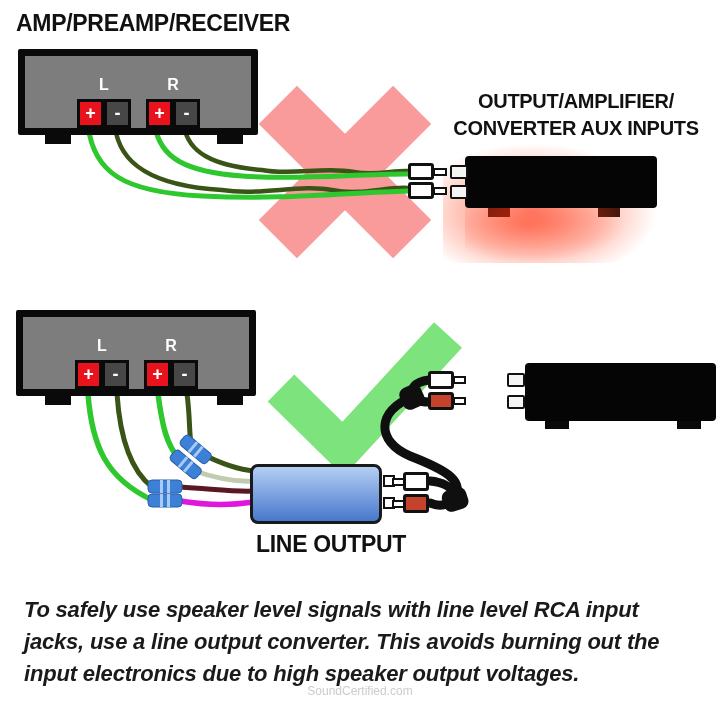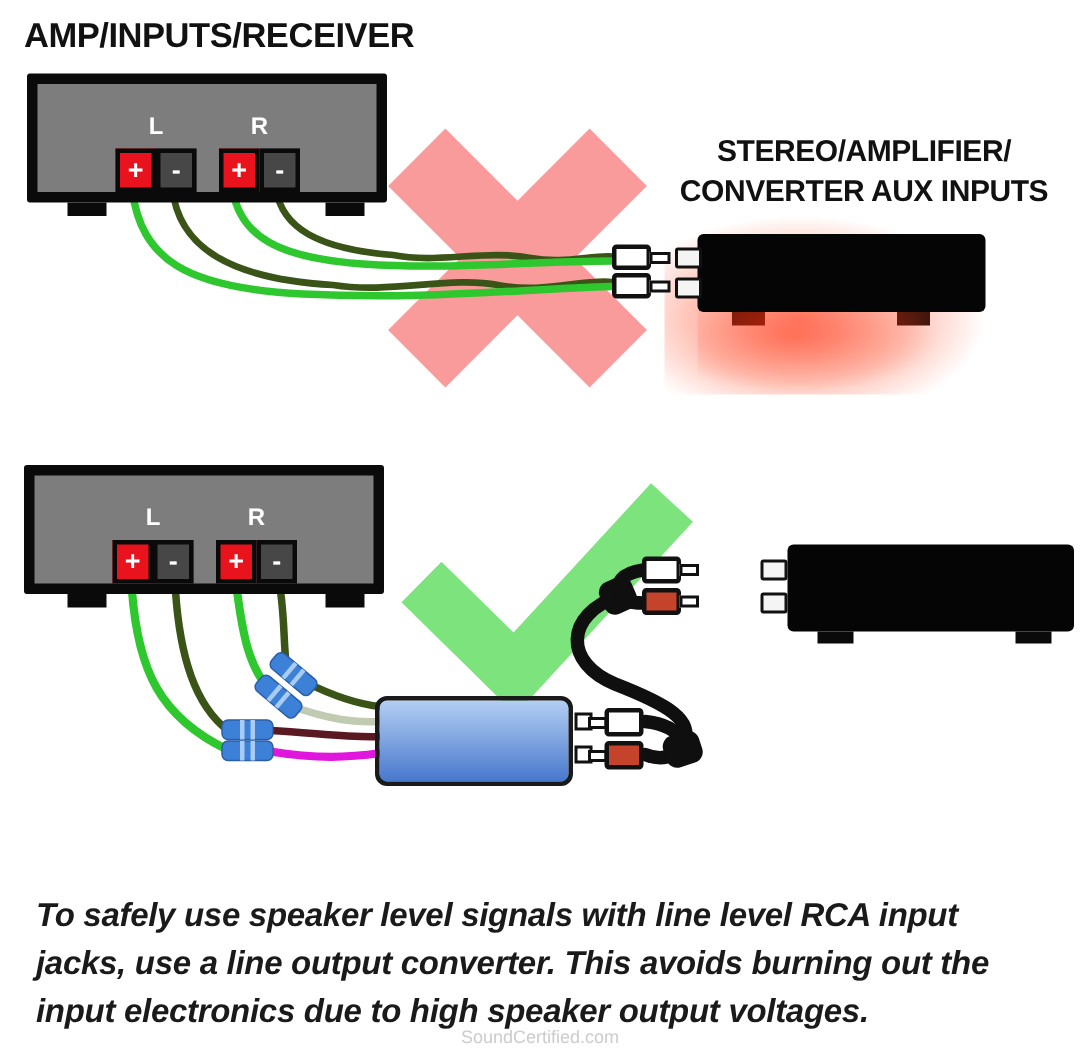--- a/index.html
+++ b/index.html
@@ -43,21 +43,21 @@
   #wire-layer{position:absolute;left:0;top:0;z-index:3;}
   .caption-line{font-style:italic;font-weight:700;font-size:22px;line-height:32px;
                 color:#1a1a1a;letter-spacing:-0.2px;white-space:nowrap;}
   #watermark{width:720px;text-align:center;font-size:12px;color:#cccccc;}
 </style>
 </head>
 <body>
 
 <div id="canvas">
 
-  <div class="abs heading" style="left:16px;top:10px;font-size:23px;">AMP/INPUTS/RECEIVER</div>
+  <div class="abs heading" style="left:16px;top:10px;font-size:23px;">AMP/PREAMP/RECEIVER</div>
 
   <div id="glow"></div>
   <div id="glow2"></div>
 
   <svg id="wire-layer" width="720" height="708" viewBox="0 0 720 708">
 
     <g>
       <rect x="250" y="145" width="190" height="54" fill="#fa9b9b" transform="rotate(45 345 172)"></rect>
       <rect x="250" y="145" width="190" height="54" fill="#fa9b9b" transform="rotate(-45 345 172)"></rect>
     </g>
@@ -119,21 +119,21 @@
     <div class="chan-label" style="left:137px;">R</div>
     <div class="term plus" style="left:52px;top:43px;">+</div>
     <div class="term minus" style="left:79px;top:43px;">-</div>
     <div class="term plus" style="left:121px;top:43px;">+</div>
     <div class="term minus" style="left:148px;top:43px;">-</div>
     <div class="foot" style="left:20px;top:79px;"></div>
     <div class="foot" style="left:192px;top:79px;"></div>
   </div>
 
   <div class="abs heading" style="left:440px;top:88px;width:272px;text-align:center;font-size:20px;line-height:27px;">
-    <div>STEREO/AMPLIFIER/</div>
+    <div>OUTPUT/AMPLIFIER/</div>
     <div>CONVERTER AUX INPUTS</div>
   </div>
 
   <div class="rca-body" style="left:408px;top:163px;height:17px;"></div>
   <div class="rca-pin" style="left:433px;top:168px;"></div>
   <div class="rca-body" style="left:408px;top:182px;height:17px;"></div>
   <div class="rca-pin" style="left:433px;top:187px;"></div>
   <div class="jack" style="left:450px;top:165px;"></div>
   <div class="jack" style="left:450px;top:185px;"></div>
   <div class="device" style="left:465px;top:156px;width:192px;height:52px;"></div>
@@ -148,20 +148,21 @@
     <div class="term plus" style="left:121px;top:43px;">+</div>
     <div class="term minus" style="left:148px;top:43px;">-</div>
     <div class="foot" style="left:22px;top:79px;"></div>
     <div class="foot" style="left:194px;top:79px;"></div>
   </div>
 
   <div id="converter"></div>
   <div class="stub" style="left:383px;top:475px;"></div>
   <div class="stub" style="left:383px;top:497px;"></div>
   <div class="abs heading" style="left:240px;top:530px;width:182px;text-align:center;font-size:23px;line-height:29px;">
+    <div>LINE OUTPUT</div>
   </div>
 
   <div class="rca-pin" style="left:392px;top:478px;width:13px;"></div>
   <div class="rca-body" style="left:403px;top:472px;height:19px;"></div>
   <div class="rca-pin" style="left:392px;top:500px;width:13px;"></div>
   <div class="rca-body red" style="left:403px;top:494px;height:19px;"></div>
 
   <div class="rca-body" style="left:428px;top:371px;"></div>
   <div class="rca-pin" style="left:453px;top:376px;width:13px;"></div>
   <div class="rca-body red" style="left:428px;top:392px;"></div>

